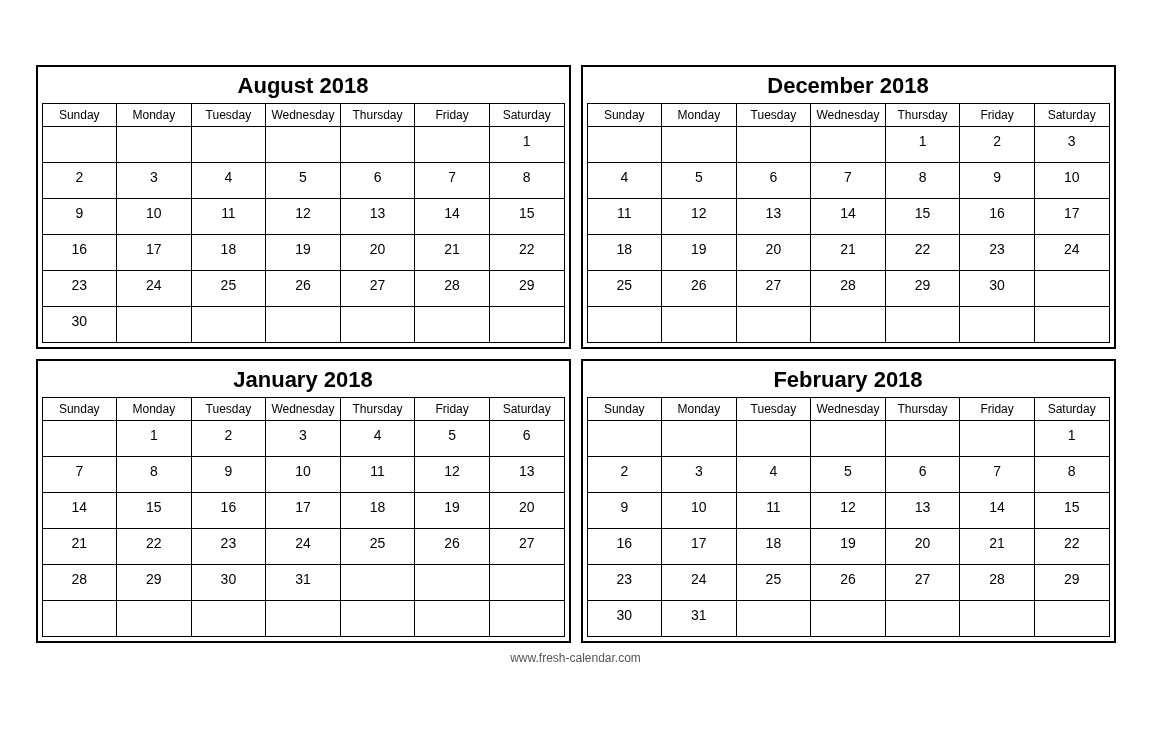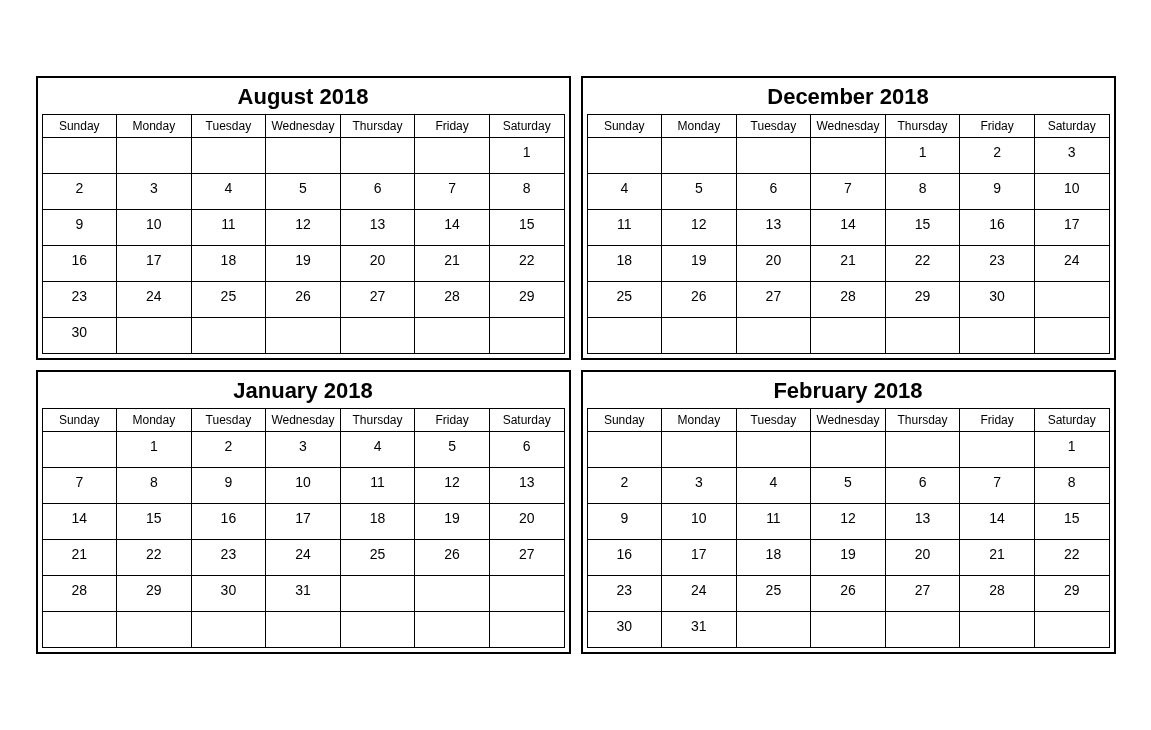--- a/index.html
+++ b/index.html
@@ -348,13 +348,16 @@
               <td></td>
               <td></td>
               <td></td>
               <td></td>
               <td></td>
             </tr>
           </tbody>
         </table>
       </div>
     </div>
+  <div class="footer">
+    <span>www.fresh-calendar.com</span>
+  </div>
 </div>
 
 </body></html>

